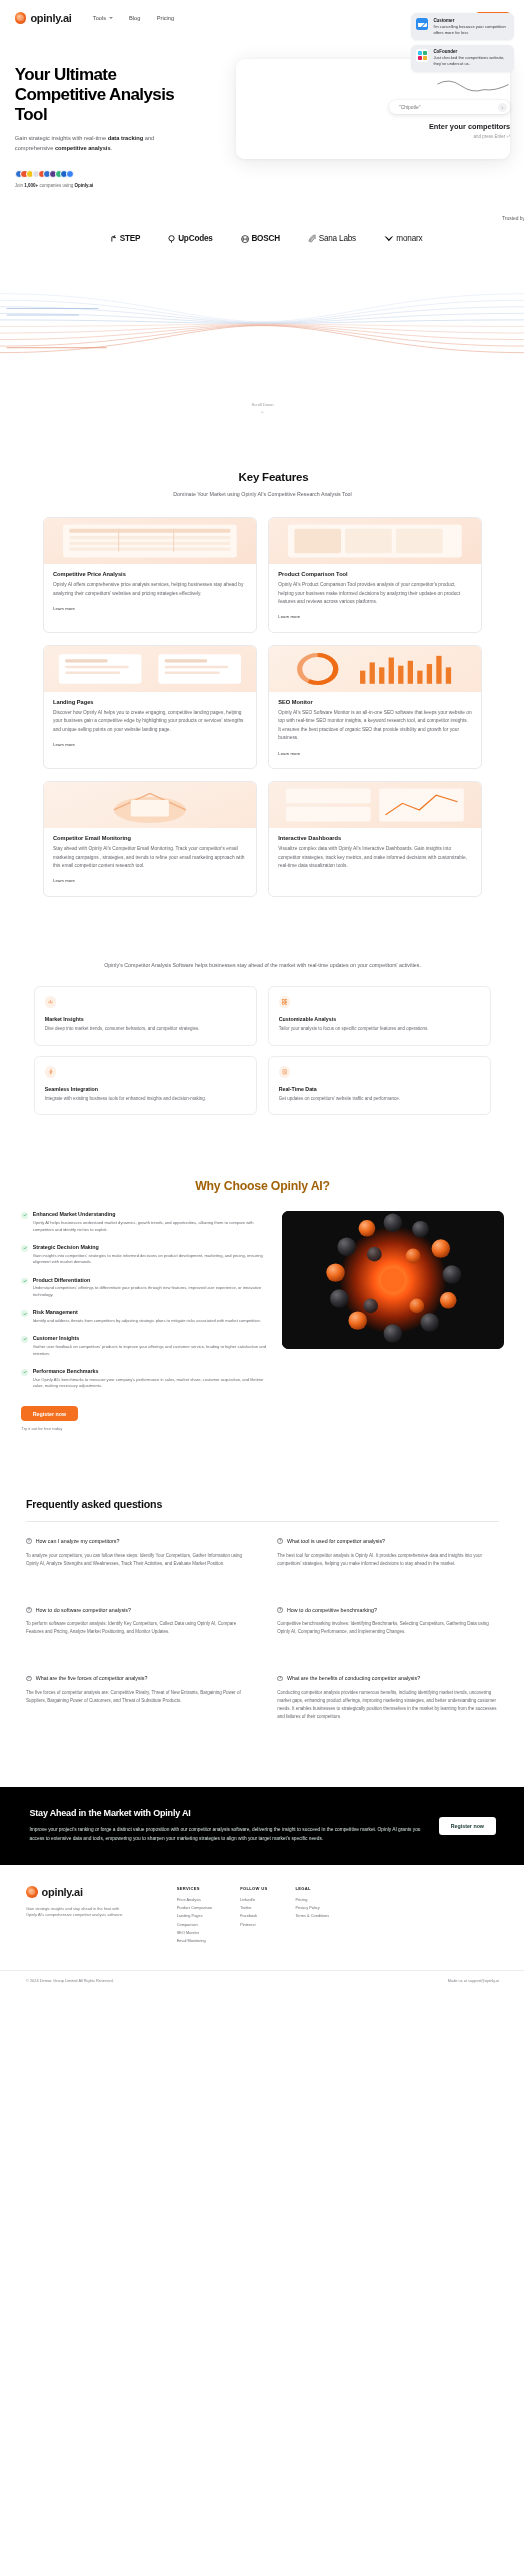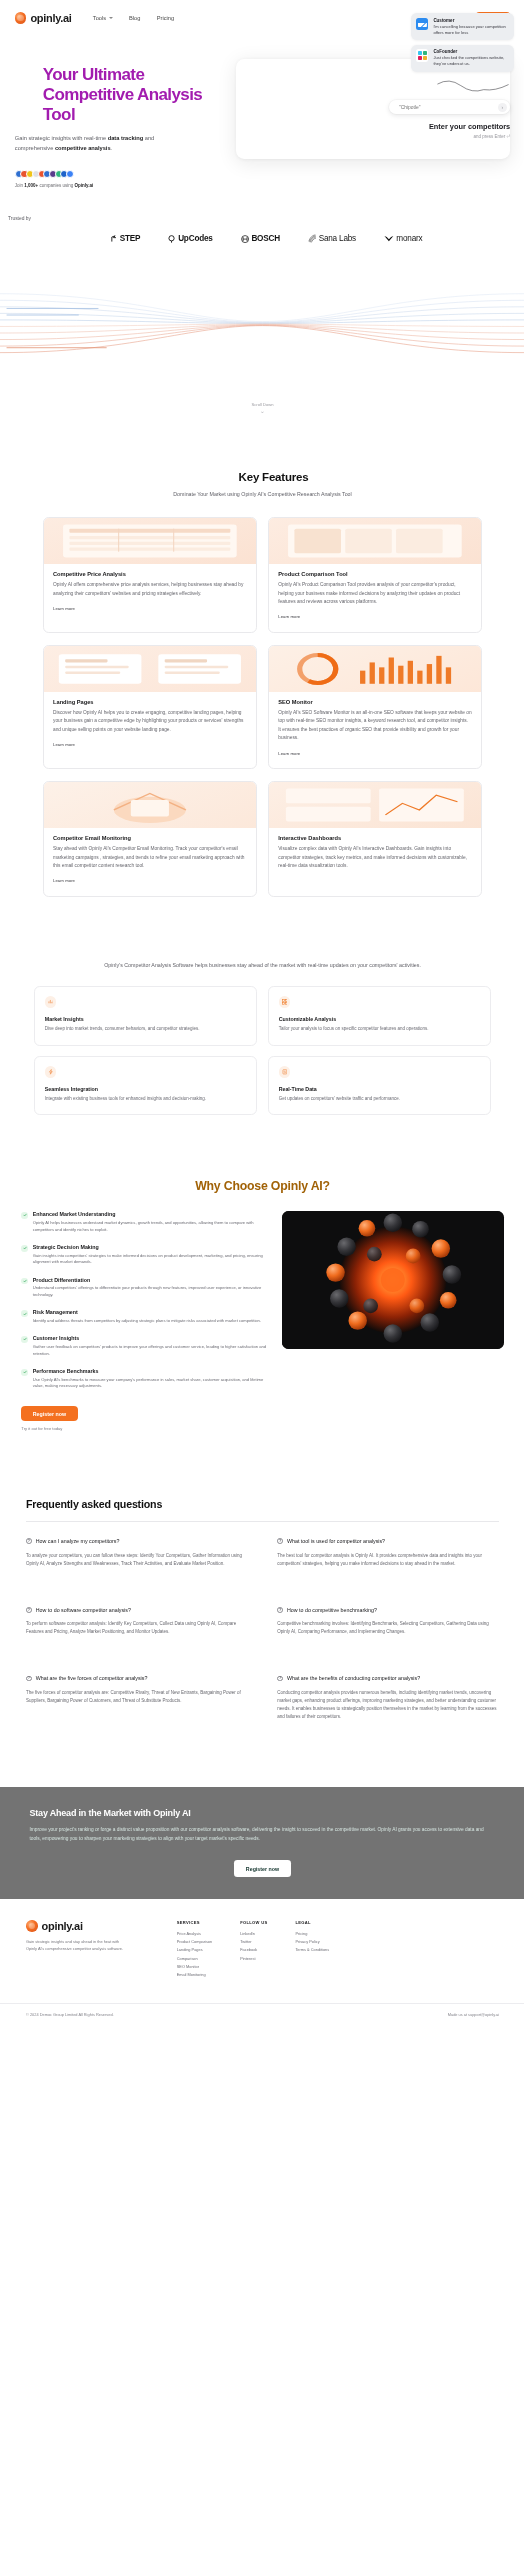--- a/index.html
+++ b/index.html
@@ -60,21 +60,21 @@
   }
   .ico-slack { background:#ffffff; display:grid; grid-template-columns:1fr 1fr; grid-template-rows:1fr 1fr; gap:0.8px; padding:1.6px; }
   .ico-slack i { display:block; border-radius:0.8px; }
   .toast-body { flex:1; min-width:0; }
   .toast-title { font-size:4.5px; font-weight:bold; color:#14141a; margin-bottom:0.8px; }
   .toast-msg { font-size:4.1px; color:#3a3a42; line-height:1.45; }
 
   
   .hero { display:flex; padding:19.7px 14.8px 0 14.8px; gap:8.2px; align-items:flex-start; }
   .hero-left { width:213px; padding-top:9.8px; }
-  .hero-h1 { font-size:17px; line-height:1.16; font-weight:bold; letter-spacing:-0.6px; color:#a21caf;margin-left:28px; }
+  .hero-h1 { font-size:17px; line-height:1.16; font-weight:bold; letter-spacing:-0.6px; color:#000000; }
   .hero-sub { margin-top:9.8px; font-size:5.7px; line-height:1.7; color:#5d5d63; width:164px; }
   .hero-sub b { color:#1c1c1e; font-weight:bold; }
   .avatars { margin-top:16.4px; display:flex; align-items:center; }
   .av { width:8.2px;height:8.2px;border-radius:50%;margin-right:-2.5px;border:1px solid #fff; }
   .join { margin-top:4.9px; font-size:4.5px; color:#6b6b70; }
   .join b { color:#1c1c1e; }
 
   .hero-card {
     flex:1; background:#fff; border-radius:8.2px;
     box-shadow:0 3.3px 19.7px rgba(17,17,26,.09), 0 0.8px 3.3px rgba(17,17,26,.05);
@@ -93,21 +93,21 @@
     font-family:"Liberation Sans", sans-serif; background:transparent;
   }
   .go {
     width:9px;height:9px;border-radius:50%;background:#f1f1f3;
     display:flex;align-items:center;justify-content:center;font-size:4.9px;color:#9a9aa0;cursor:pointer;
   }
   .card-title { margin-top:7.4px; font-size:7.4px; font-weight:bold; color:#1b1b20; }
   .card-hint { margin-top:3.3px; font-size:4.5px; color:#96969c; }
 
   
-  .trusted { margin-top:28px; text-align:left;padding-left:8px; }
+  .trusted { margin-top:28px; text-align:right;padding-left:8px; }
   .trusted-label { font-size:4.9px; color:#5a5a60; }
   .logos { margin-top:13px; display:flex; align-items:center; justify-content:center; gap:28px; }
   .logo { display:flex; align-items:center; gap:2.5px; font-size:8.2px; font-weight:bold; color:#151515; letter-spacing:-0.2px; }
   .logo.light { font-weight:normal; }
 
   
   .waves { margin-top:36px; height:90px; width:525px; overflow:hidden; }
   .scroll-down { margin-top:33px; text-align:center; }
   .scroll-down .t { font-size:4.1px; color:#9a9aa0; }
   .scroll-down .a { font-size:5.7px; color:#b8b8be; margin-top:0.8px; }
@@ -170,21 +170,21 @@
   .faq-grid { margin-top:16.4px; display:grid; grid-template-columns:1fr 1fr; column-gap:29.5px; row-gap:39px; }
   .faq-q { display:flex; gap:4.1px; align-items:center; }
   .qmark {
     width:5.7px;height:5.7px;border-radius:50%;border:0.7px solid #8a8a90;flex:0 0 5.7px;
     display:flex;align-items:center;justify-content:center;font-size:3.7px;color:#6a6a70;font-weight:bold;
   }
   .faq-q h3 { font-size:5.3px; font-weight:normal; color:#18181b; }
   .faq-a { margin-top:7.4px; font-size:4.5px; line-height:1.8; color:#68686f; }
 
   
-  .cta { margin-top:66px; background:#737373; padding:21.3px 29.5px; display:flex; align-items:center; gap:16.4px;flex-direction:column; }
+  .cta { margin-top:66px; background:#000000; padding:21.3px 29.5px; display:flex; align-items:center; gap:16.4px; }
   .cta-left { flex:1; }
   .cta h2 { font-size:9px; font-weight:bold; color:#fff; letter-spacing:-0.2px; }
   .cta p { margin-top:7.4px; font-size:4.8px; line-height:1.85; color:#d5e5e0; }
   .cta-btn {
     background:#fff; color:#12342d; border:none; border-radius:3.3px;
     padding:5.7px 11.5px; font-size:5.3px; font-weight:bold; cursor:pointer; white-space:nowrap;
     font-family:"Liberation Sans", sans-serif;
   }
 
   

